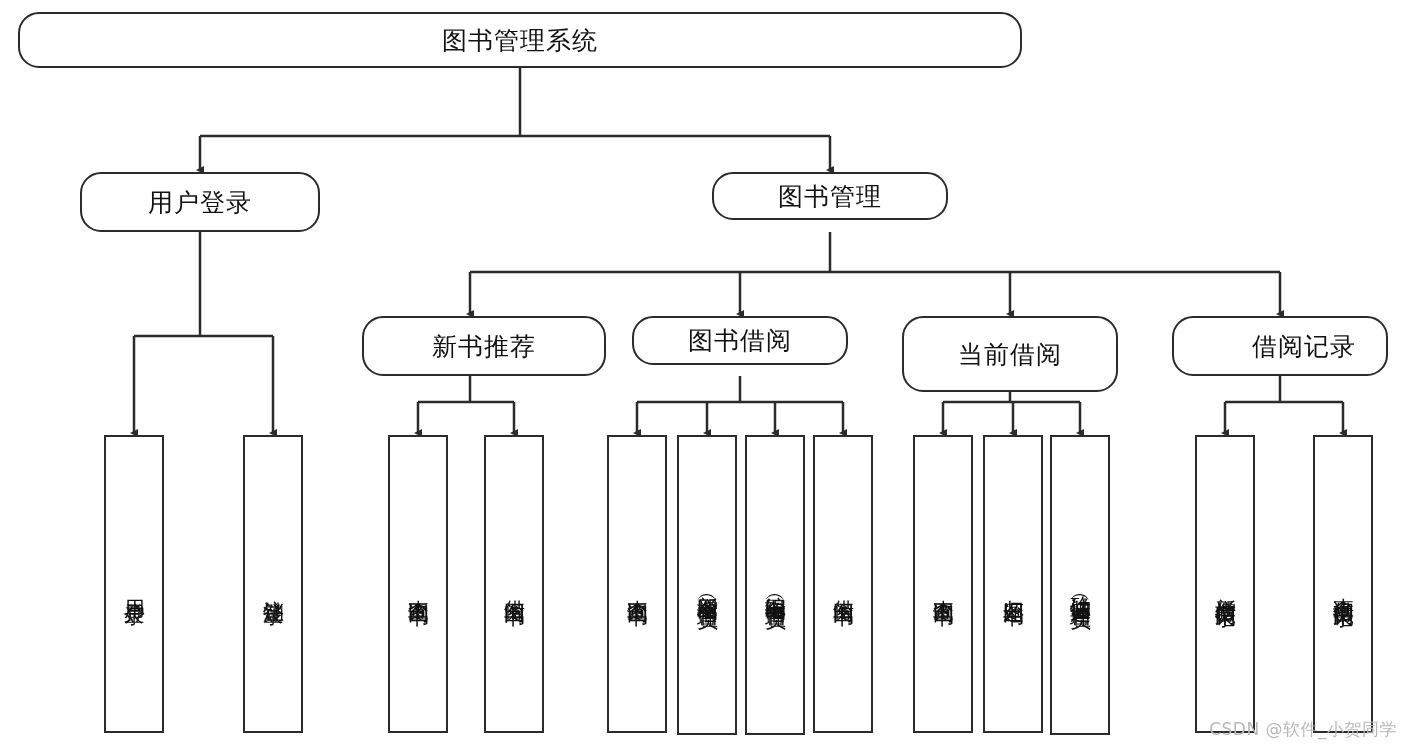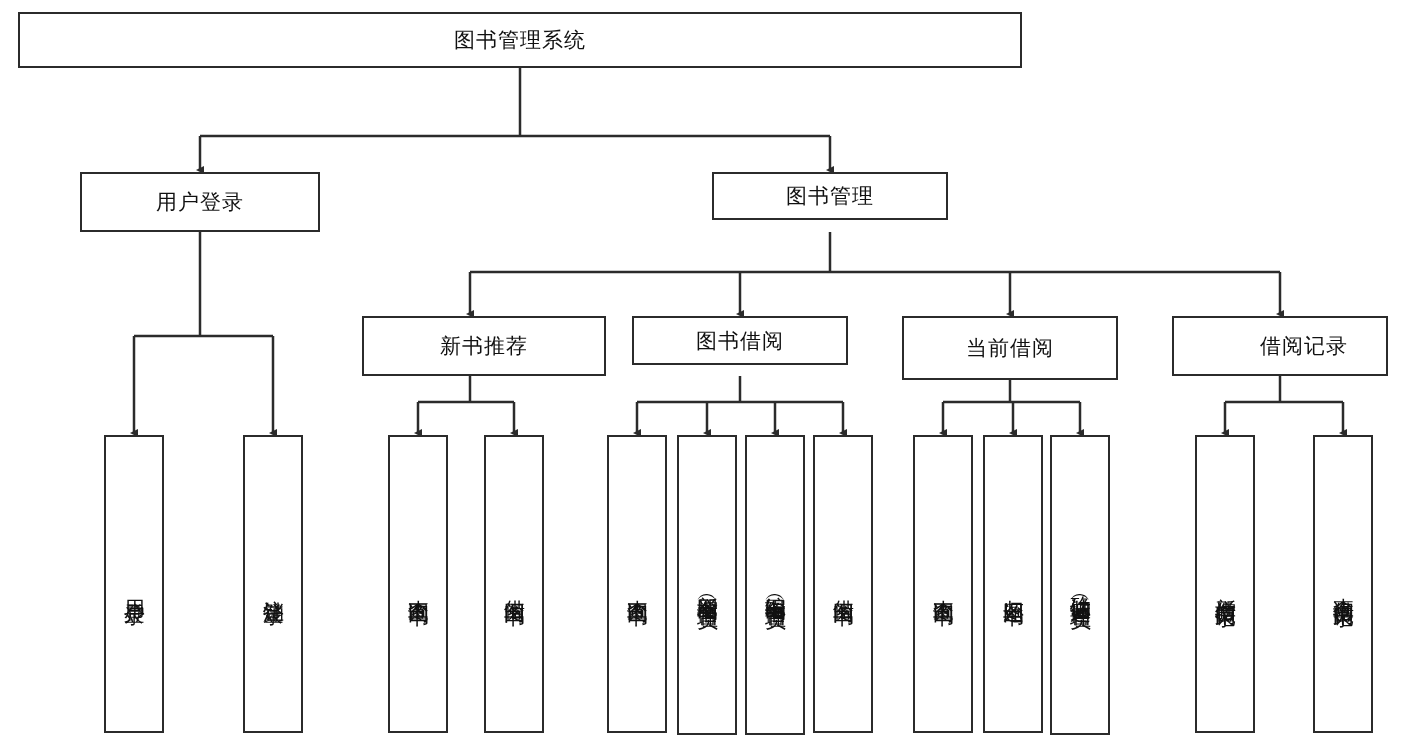--- a/index.html
+++ b/index.html
@@ -1,21 +1,21 @@
 <!DOCTYPE html>
 <html><head>
 <meta charset="utf-8">
 <style>
   html,body{margin:0;padding:0;background:#ffffff;}
   body{font-family:"DejaVu Sans","Liberation Sans",sans-serif;}
   #canvas{position:relative;width:1405px;height:747px;background:#ffffff;overflow:hidden;}
   svg.edges{position:absolute;left:0;top:0;width:1405px;height:747px;}
   .node{position:absolute;box-sizing:border-box;border:2.5px solid #2b2b2b;background:#ffffff;
         display:flex;align-items:center;justify-content:center;color:#111;}
-  .node.h{font-size:21px;letter-spacing:1px;}
+  .node.h{font-size:25px;letter-spacing:1px;border-radius:21px;}
   .node.v{writing-mode:vertical-rl;text-orientation:upright;font-size:21px;line-height:1.18;
           letter-spacing:2px;padding-top:6px;}
   .node.v span{display:block;writing-mode:vertical-rl;text-orientation:upright;}
   .watermark{position:absolute;right:8px;bottom:6px;font-size:17px;color:#b9b9b9;
              letter-spacing:0.5px;white-space:nowrap;}
 </style>
 </head>
 <body>
 
 <div id="canvas">
@@ -71,21 +71,21 @@
       </div>
       <div class="node h" style="left: 712px; top: 172px; width: 236px; height: 48px;">
         <span>图书管理</span>
       </div>
       <div class="node h" style="left: 362px; top: 316px; width: 244px; height: 60px;">
         <span>新书推荐</span>
       </div>
       <div class="node h" style="left: 632px; top: 316px; width: 216px; height: 49px;">
         <span>图书借阅</span>
       </div>
-      <div class="node h" style="left: 902px; top: 316px; width: 216px; height: 64px;">
+      <div class="node h" style="left: 902px; top: 316px; width: 216px; height: 76px;">
         <span>当前借阅</span>
       </div>
       <div class="node h" style="left: 1172px; top: 316px; width: 216px; height: 60px; padding-left: 48px;">
         <span>借阅记录</span>
       </div>
       <div class="node v" style="left: 104px; top: 435px; width: 60px; height: 298px;">
         <span>用户登录</span>
       </div>
       <div class="node v" style="left: 243px; top: 435px; width: 60px; height: 298px;">
         <span>注销登录</span>
@@ -118,13 +118,14 @@
         <span>确认归还（管理员）</span>
       </div>
       <div class="node v" style="left: 1195px; top: 435px; width: 60px; height: 298px;">
         <span>新增借阅记录</span>
       </div>
       <div class="node v" style="left: 1313px; top: 435px; width: 60px; height: 298px;">
         <span>查询借阅记录</span>
       </div>
     </div>
 
+  <div class="watermark">CSDN @软件_小贺同学</div>
 </div>
 
 </body></html>

